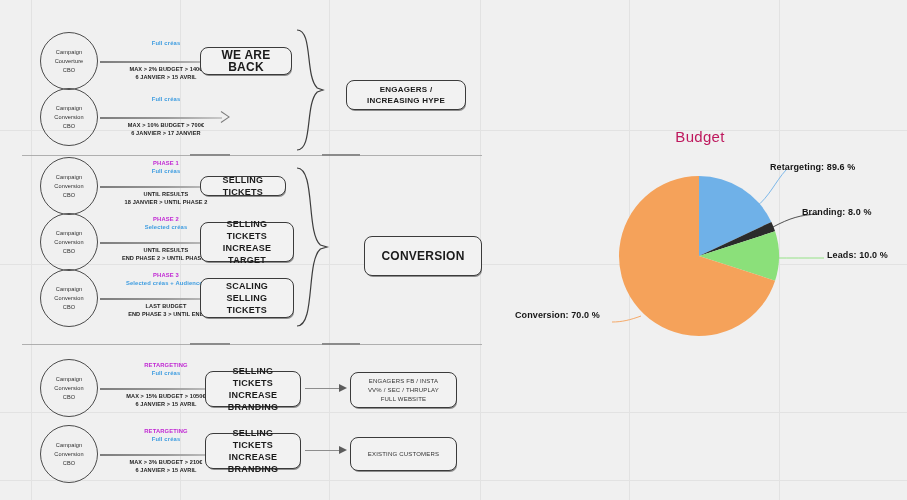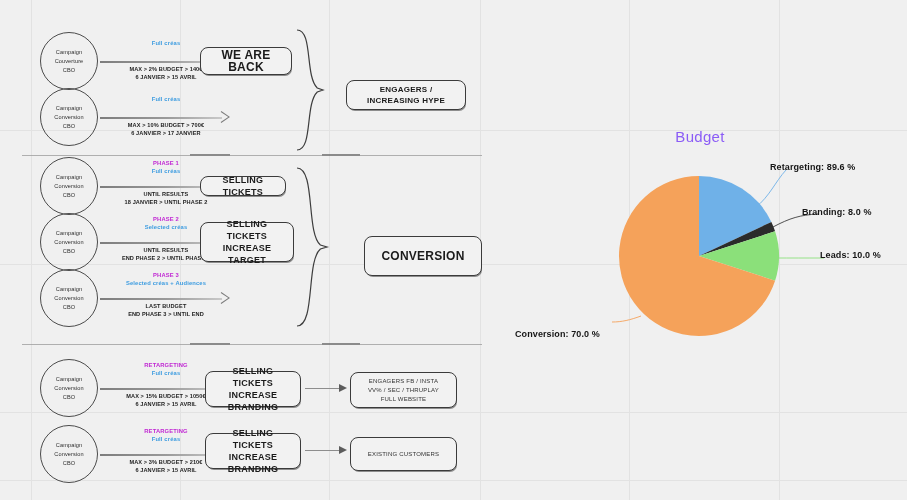--- a/index.html
+++ b/index.html
@@ -81,21 +81,21 @@
   }
   .box .inner{padding:0 6px;}
   .box.b-strong{font-weight:bold;letter-spacing:.25px;}
   .box.b-light{font-weight:normal;letter-spacing:.2px;color:#333;}
 
   
   .brace{position:absolute;}
   .brace svg{display:block;overflow:visible;}
   .chart-title{
     position:absolute;width:100%;text-align:center;
-    font-size:15px;color:#8b5cf6;letter-spacing:.3px;
+    font-size:15px;color:#be185d;letter-spacing:.3px;
   }
   .pie-label{
     position:absolute;font-size:9px;font-weight:bold;color:#161616;
     white-space:nowrap;letter-spacing:.1px;
   }
 </style>
 </head>
 <body>
 
 <div id="canvas">
@@ -199,20 +199,26 @@
       <span>CBO</span>
     </div>
     <div class="arrow-group" style="left: 100px; top: 284px; width: 132px; height: 30px;">
       <div class="arrow-line" style="top: 14px; width: 122px;"></div>
       <div class="arrow-head open" style="left: 121px; top: 8px;"></div>
       <div class="lbl-top lbl-phase" style="top: -12px;">PHASE 3</div>
       <div class="lbl-top lbl-creas" style="top: -4px;">Selected créas + Audiences</div>
       <div class="lbl-bottom" style="top: 18px;">LAST BUDGET</div>
       <div class="lbl-bottom" style="top: 26px;">END PHASE 3 &gt; UNTIL END</div>
     </div>
+    <div class="box b-strong" style="left: 200px; top: 278px; width: 94px; height: 40px; font-size: 9px;">
+      <div class="inner">
+        <div style="line-height: 12px;">SCALING SELLING</div>
+        <div style="line-height: 12px;">TICKETS</div>
+      </div>
+    </div>
     <div class="brace" style="left: 297px; top: 166px; width: 34px; height: 162px;">
       <svg width="34" height="162">
         <path d="M 0 2 C 18.6 2 9 67 23.400000000000002 79 L 30 81 L 23.400000000000002 83 C 9 95 18.6 160 0 160" fill="none" stroke="#3d3d3d" stroke-width="1.2"></path>
       </svg>
     </div>
     <div class="box b-strong" style="left: 364px; top: 236px; width: 118px; height: 40px; font-size: 12px;">
       <div class="inner">
         <div style="line-height: 15px;">CONVERSION</div>
       </div>
     </div>
@@ -281,16 +287,16 @@
         <path d="M 699 256 L 771.3861641972816 221.9376566747942 A 80 80 0 0 1 775.0845213036123 231.27864045000422 Z" fill="#2b2b2b"></path>
         <path d="M 699 256 L 775.0845213036123 231.27864045000422 A 80 80 0 0 1 775.0845213036123 280.7213595499958 Z" fill="#8be07a"></path>
         <path d="M 699 256 L 775.0845213036123 280.7213595499958 A 80 80 0 1 1 698.9999999999999 176 Z" fill="#f5a25a"></path>
         <path d="M 755 208 C 770 196 775 182 786 170" fill="none" stroke="#6fb1e8" stroke-width="0.9"></path>
         <path d="M 773 227 C 790 218 800 215 818 214" fill="none" stroke="#3d3d3d" stroke-width="0.9"></path>
         <path d="M 779 258 C 800 258 810 258 824 258" fill="none" stroke="#8be07a" stroke-width="0.9"></path>
         <path d="M 641 316 C 630 320 622 322 612 322" fill="none" stroke="#f5a25a" stroke-width="0.9"></path>
       </svg>
       <div class="pie-label" style="left: 270px; top: 44px;">Retargeting: 89.6 %</div>
       <div class="pie-label" style="left: 302px; top: 89px;">Branding: 8.0 %</div>
-      <div class="pie-label" style="left: 320px; top: 132px;">Leads: 10.0 %</div>
-      <div class="pie-label" style="left: 15px; top: 211px;">Conversion: 70.0 %</div>
+      <div class="pie-label" style="left: 327px; top: 132px;">Leads: 10.0 %</div>
+      <div class="pie-label" style="left: 15px; top: 192px;">Conversion: 70.0 %</div>
     </div>
   </div>
 
 </body></html>

